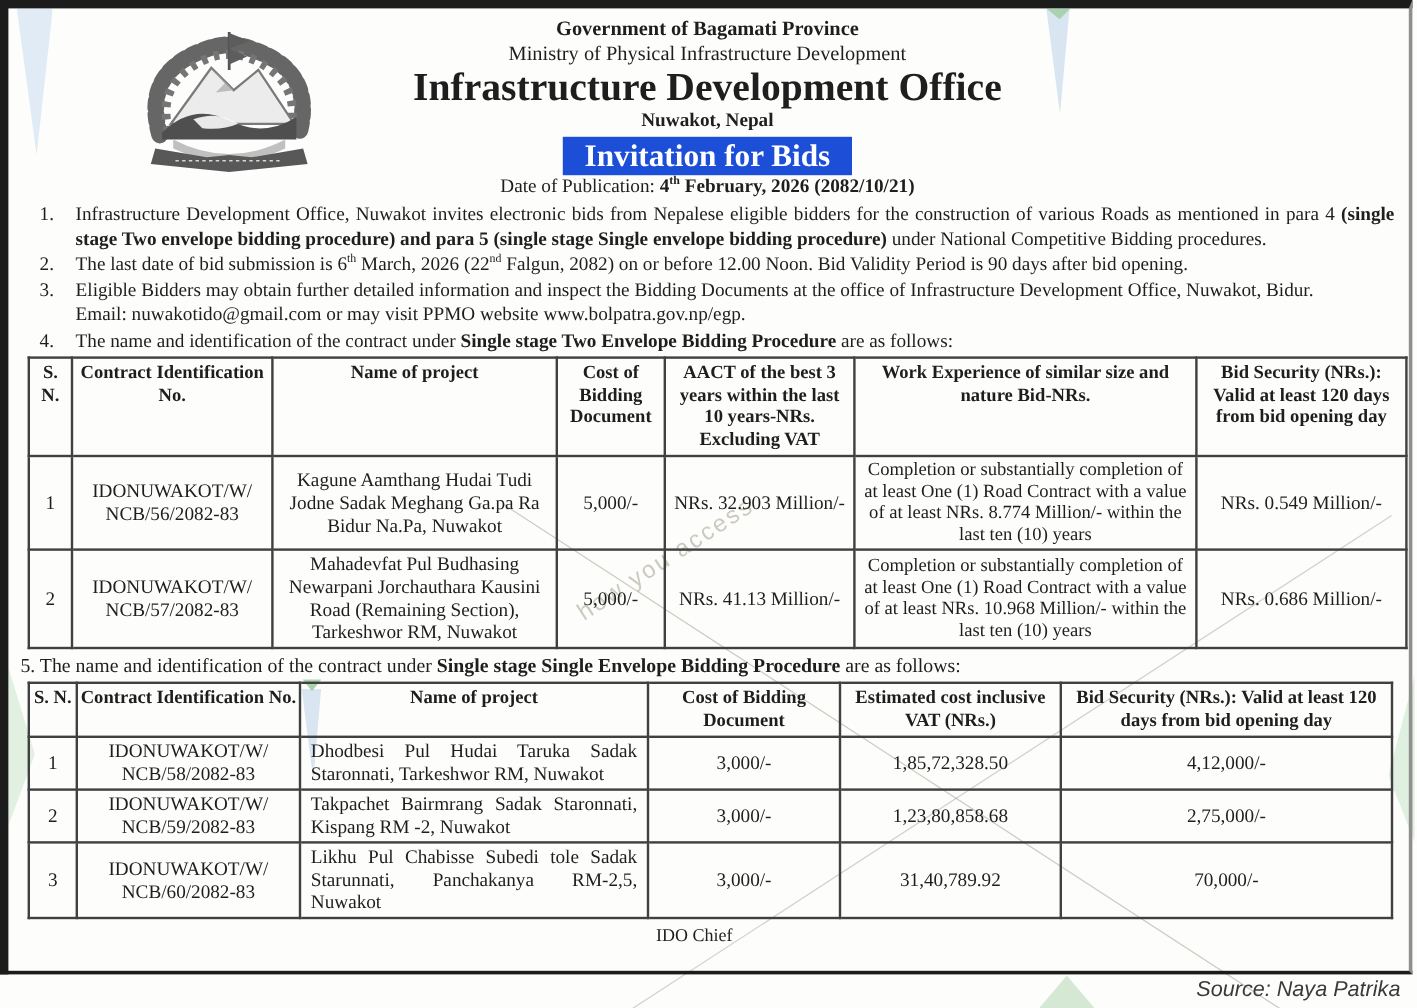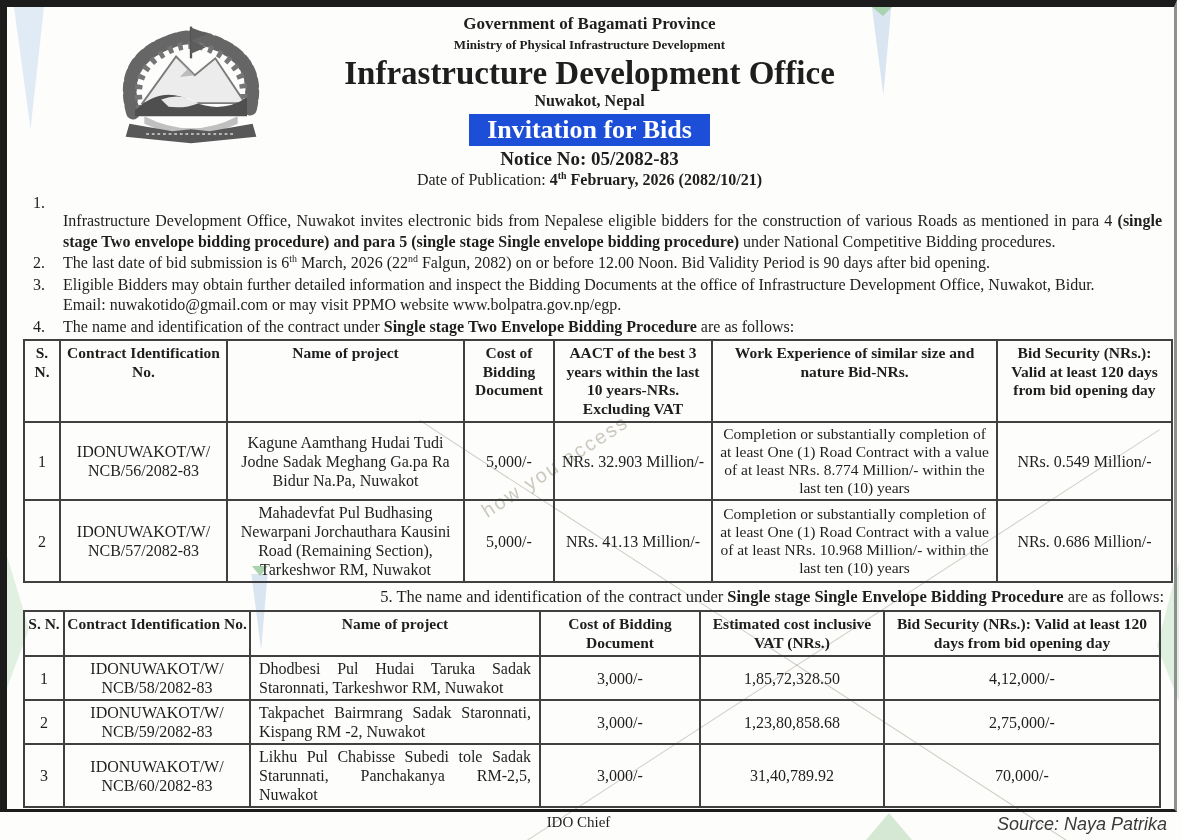--- a/index.html
+++ b/index.html
@@ -29,38 +29,38 @@
   .wm-tri-left { left:7px; top:556px; width:22px; height:132px; background:#d9ecd9; clip-path:polygon(0 100%,100% 55%,0 0); opacity:.8; }
   .wm-tri-right { left:1157px; top:562px; width:22px; height:140px; background:#d8ecd8; clip-path:polygon(100% 0,100% 100%,0 60%); opacity:.8; }
   .wm-tri-bottom { left:866px; top:813px; width:46px; height:27px; background:#cfe6cf; clip-path:polygon(50% 0,100% 100%,0 100%); opacity:.9; }
   .wm-line1 { left:420px; top:420px; width:900px; height:1px; background:rgba(150,140,125,.45); transform:rotate(33deg); transform-origin:left top; }
   .wm-line2 { left:1160px; top:430px; width:760px; height:1px; background:rgba(150,140,125,.4); transform:rotate(147deg); transform-origin:left top; }
   .wm-text { left:470px; top:455px; font-family:"Liberation Sans",sans-serif; font-size:20px; color:rgba(155,150,130,.5); transform:rotate(-33deg); letter-spacing:2px; }
   
   .header { text-align:center; position:relative; }
   .emblem { position:absolute; left:92px; top:6px; width:168px; height:142px; }
   .h-line1 { font-weight:bold; font-size:17px; line-height:20px; margin-top:3px; }
-  .h-line2 { font-weight:bold; font-size:13px; line-height:21px; }
+  .h-line2 { font-weight:normal; font-size:17px; line-height:21px; }
   .h-line3 { font-weight:bold; font-size:19px; line-height:22px; }
   .h-office { font-weight:bold; font-size:33px; line-height:36px; }
   .h-loc { font-weight:bold; font-size:16px; line-height:20px; }
   .banner {
     display:inline-block; background:#1d4ed8; color:#fff; font-weight:bold;
     font-size:26px; line-height:30px; padding:1px 18px; margin-top:3px;
   }
   .h-notice { font-weight:bold; font-size:19px; line-height:22px; margin-top:2px; }
   .h-date { font-size:16px; line-height:19px; }
   sup { font-size:62%; vertical-align:super; line-height:0; }
   
   .paras { margin:4px 0 2px 0; padding-left:12px; }
   .para { display:flex; font-size:16px; line-height:20.5px; margin-bottom:1px; }
   .para .num { flex:none; width:36px; padding-left:6px; }
   .para .ptxt { flex:1; padding-right:2px; }
-  .para.justify .ptxt { text-align:justify;margin-top:18px; }
-  .para5 { font-size:16.5px; line-height:21px; margin:3px 0 3px 2px;text-align:right; }
+  .para.justify .ptxt { text-align:justify; }
+  .para5 { font-size:16.5px; line-height:21px; margin:3px 0 3px 2px; }
   
   table { border-collapse:collapse; table-layout:fixed; margin-left:8px; background:transparent; }
   th,td { border:2px solid #404040; }
   th { font-weight:bold; font-size:15.5px; line-height:18.5px; padding:3px 2px; text-align:center; vertical-align:top; }
   td { font-size:16px; line-height:19px; padding:2px 4px; text-align:center; vertical-align:middle; }
   .t1 { width:1148px; }
   .t1 td.work { font-size:15.5px; line-height:18px; padding:2px 6px; }
   .t1 tr.body-row { height:76px; }
   .t2 { width:1136px; }
   .t2 td.pname { text-align:justify; padding:2px 8px; }
@@ -101,21 +101,20 @@
         <path d="M40 102 Q90 128 140 102 L140 110 Q90 134 40 110 Z" fill="#c0c0c0"></path>
         <path d="M24 110 L70 118 L90 116 L110 118 L156 110 L160 124 L90 131 L20 124 Z" fill="#585858"></path>
         <line x1="42" y1="121" x2="138" y2="121" stroke="#d8d8d8" stroke-width="1.5" stroke-dasharray="3 3"></line>
       </svg>
     </div>
     <div class="h-line1">Government of Bagamati Province</div>
     <div class="h-line2">Ministry of Physical Infrastructure Development</div>
     <div class="h-office">Infrastructure Development Office</div>
     <div class="h-loc">Nuwakot, Nepal</div>
     <div><span class="banner">Invitation for Bids</span></div>
-    <div class="h-notice">Notice No: 05/2082-83</div>
     <div class="h-date"><span>Date of Publication: </span><b>4</b><b><sup>th</sup></b><b> February, 2026 (2082/10/21)</b></div>
   </div>
 
   <div class="paras">
     <div class="para justify">
       <span class="num">1.</span>
       <span class="ptxt"><span>Infrastructure Development Office, Nuwakot invites electronic bids from Nepalese eligible bidders for the construction of various Roads as mentioned in para 4 </span><b>(single stage Two envelope bidding procedure) and para 5 (single stage Single envelope bidding procedure)</b><span> under National Competitive Bidding procedures.</span></span>
     </div>
     <div class="para">
       <span class="num">2.</span>

